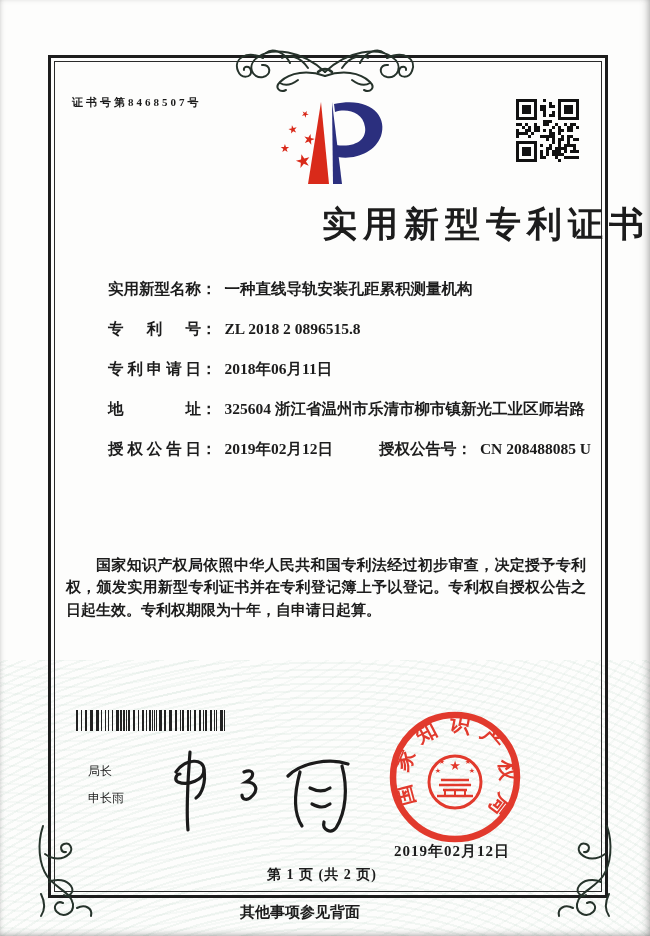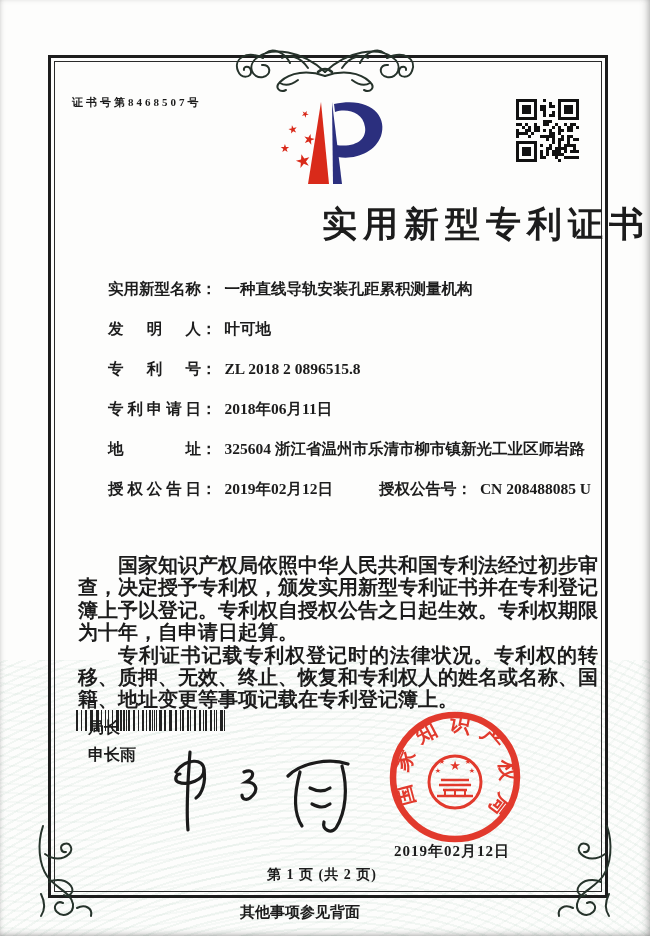--- a/index.html
+++ b/index.html
@@ -27,25 +27,25 @@
   .logo .star{position:absolute;color:#d92a1a;line-height:1;font-family:"DejaVu Sans",sans-serif;}
   .title{position:absolute;left:0;width:650px;top:201px;text-align:right;
     font-size:35px;font-weight:700;letter-spacing:6px;}
   .qr{position:absolute;left:516px;top:99px;width:63px;height:63px;}
   
   .fields{position:absolute;left:68px;top:280px;width:520px;font-size:15.5px;font-weight:700;margin-left:40px;}
   .frow{height:40px;line-height:17px;white-space:nowrap;}
   .flabel{display:inline-block;width:93px;text-align:justify;text-align-last:justify;vertical-align:top;}
   .fcolon{display:inline-block;margin-right:8px;}
   .grant-pair2{margin-left:42px;}
-  .body-text{position:absolute;left:66px;top:554px;width:520px;font-size:20px;line-height:22.4px;
-    text-align:justify;font-weight:600;margin-left:12px;}
+  .body-text{position:absolute;left:66px;top:554px;width:520px;font-size:15px;line-height:22.4px;
+    text-align:justify;font-weight:600;}
   .body-text p{margin:0;text-indent:2em;}
   .barcode{position:absolute;left:76px;top:710px;width:154px;height:21px;}
-  .officials{position:absolute;left:88px;top:714px;font-size:16px;font-weight:700;line-height:27px;}
+  .officials{position:absolute;left:88px;top:758px;font-size:12px;font-weight:400;line-height:27px;}
   .sig{position:absolute;left:152px;top:738px;width:215px;height:105px;}
   .seal{position:absolute;left:387px;top:708px;width:138px;height:140px;}
   .seal-date{position:absolute;left:394px;top:842px;font-size:15px;font-weight:700;letter-spacing:1px;z-index:5;}
   .page-num{position:absolute;left:12px;width:620px;top:866px;text-align:center;font-size:14px;font-weight:600;letter-spacing:1px;}
   .back-note{position:absolute;left:0;width:600px;top:903px;text-align:center;font-size:15px;font-weight:700;}
   .flourish-top{position:absolute;left:230px;top:42px;width:190px;height:52px;}
   .flourish-bl{position:absolute;left:33px;top:824px;width:64px;height:96px;}
   .flourish-br{position:absolute;left:553px;top:824px;width:64px;height:96px;transform:scaleX(-1);}
 </style>
 </head>
@@ -320,40 +320,36 @@
     <rect x="14" y="20" width="1" height="1" fill="#111"></rect>
   </svg>
 
 <div class="title">实用新型专利证书</div>
 
 <div class="fields">
   <div class="frow">
     <span class="flabel">实用新型名称</span><span class="fcolon">：</span><span>一种直线导轨安装孔距累积测量机构</span>
   </div>
   <div class="frow">
-    <span class="flabel">发明人</span><span class="fcolon">：</span><span>叶可地</span>
-  </div>
-  <div class="frow">
     <span class="flabel">专利号</span><span class="fcolon">：</span><span>ZL 2018 2 0896515.8</span>
   </div>
   <div class="frow">
     <span class="flabel">专利申请日</span><span class="fcolon">：</span><span>2018年06月11日</span>
   </div>
   <div class="frow">
     <span class="flabel">地址</span><span class="fcolon">：</span><span>325604 浙江省温州市乐清市柳市镇新光工业区师岩路</span>
   </div>
   <div class="frow">
     <span class="flabel">授权公告日</span><span class="fcolon">：</span><span>2019年02月12日</span>
     <span class="grant-pair2"><span>授权公告号</span><span class="fcolon">：</span><span>CN 208488085 U</span></span>
   </div>
 </div>
 
 <div class="body-text">
   <p>国家知识产权局依照中华人民共和国专利法经过初步审查，决定授予专利权，颁发实用新型专利证书并在专利登记簿上予以登记。专利权自授权公告之日起生效。专利权期限为十年，自申请日起算。</p>
-  <p>专利证书记载专利权登记时的法律状况。专利权的转移、质押、无效、终止、恢复和专利权人的姓名或名称、国籍、地址变更等事项记载在专利登记簿上。</p>
 </div>
 
 <svg class="barcode" id="barcode" viewBox="0 0 154 21" preserveAspectRatio="none">
     <rect x="0" y="0" width="2" height="21" fill="#222"></rect>
     <rect x="5" y="0" width="1" height="21" fill="#222"></rect>
     <rect x="9" y="0" width="2" height="21" fill="#222"></rect>
     <rect x="14" y="0" width="3" height="21" fill="#222"></rect>
     <rect x="20" y="0" width="3" height="21" fill="#222"></rect>
     <rect x="25" y="0" width="1" height="21" fill="#222"></rect>
     <rect x="29" y="0" width="1" height="21" fill="#222"></rect>

